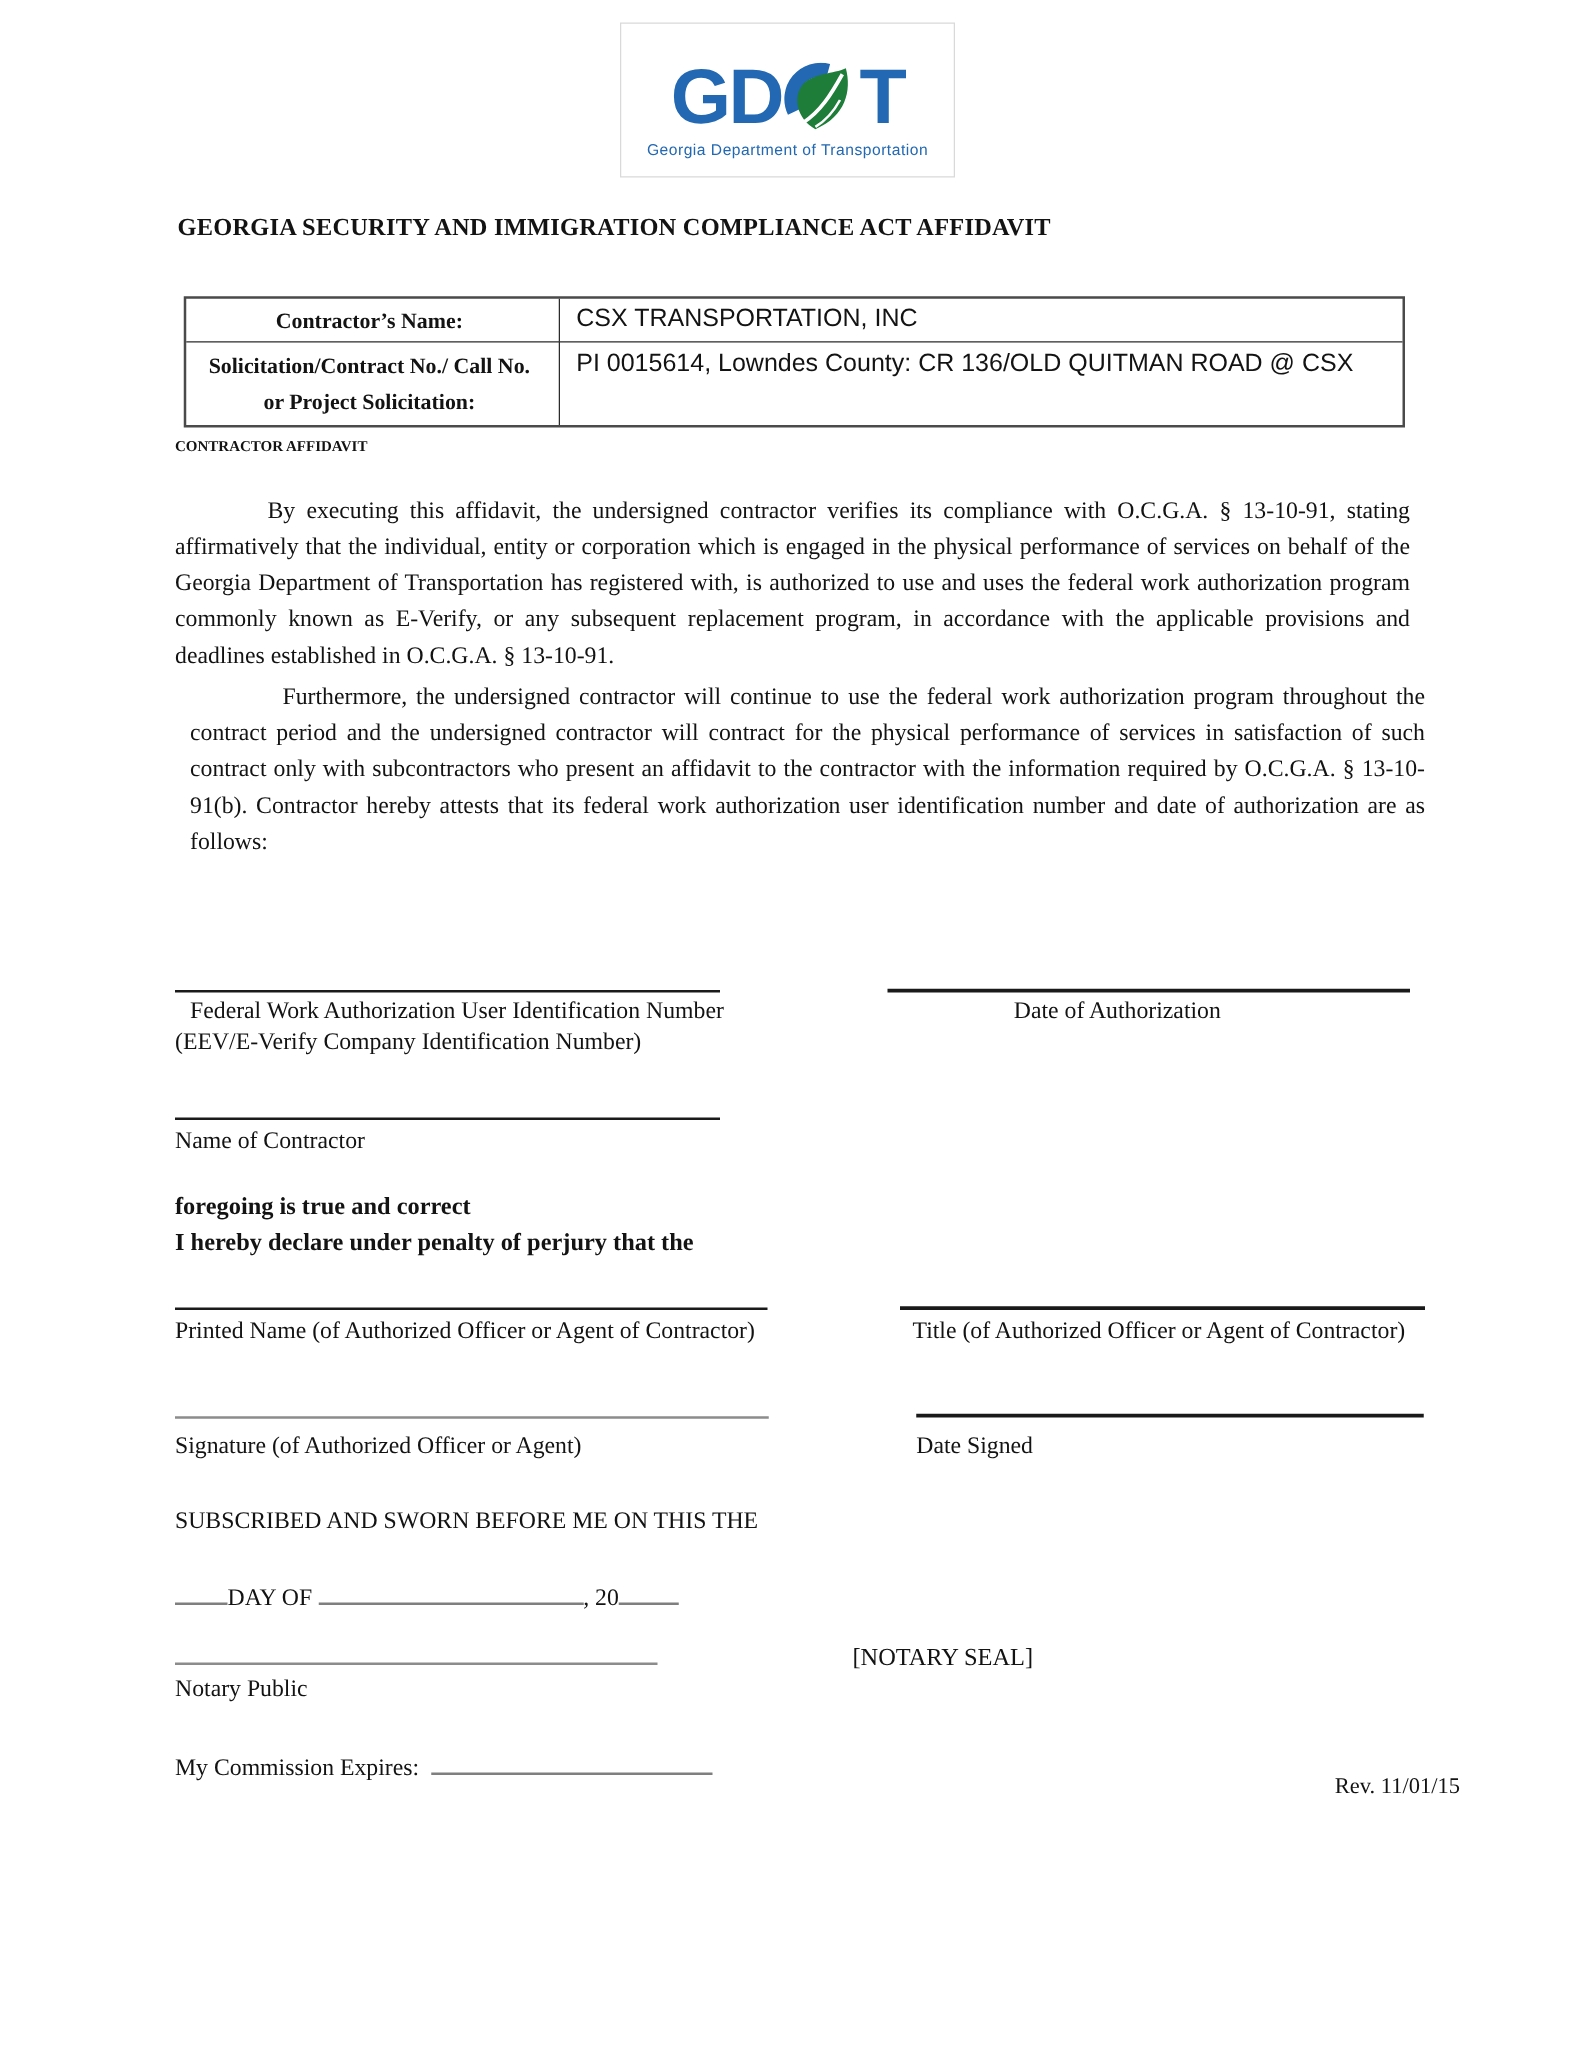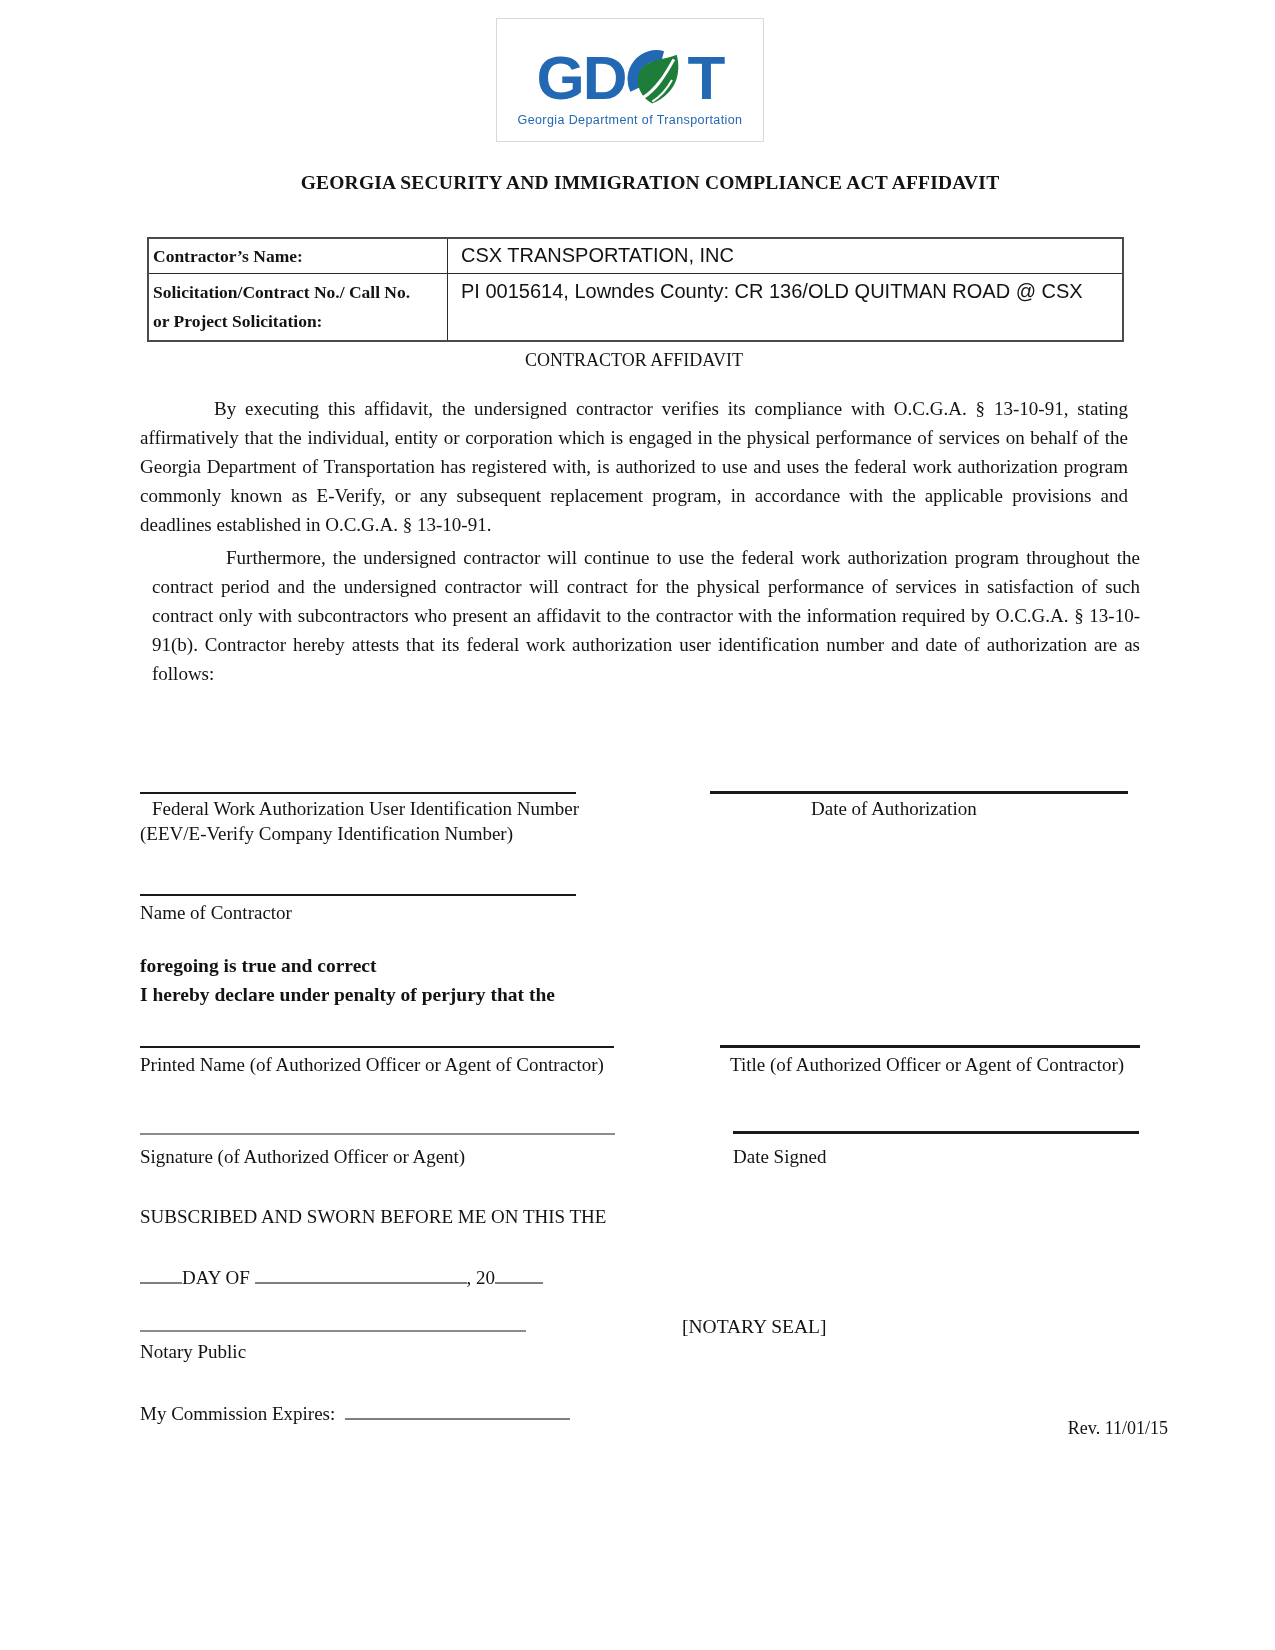--- a/index.html
+++ b/index.html
@@ -12,30 +12,30 @@
             display:flex;flex-direction:column;align-items:center;justify-content:flex-end;
             padding-bottom:14px;}
   .logo-mark{display:flex;align-items:center;line-height:1;}
   .logo-txt{font-family:"Liberation Sans",sans-serif;font-weight:bold;
             font-size:62px;color:var(--logo-blue,#2268b2);letter-spacing:-2px;}
   .logo-o{width:60px;height:60px;margin:0 1px;position:relative;top:2px;}
   .logo-tagline{font-family:"Liberation Sans",sans-serif;font-size:12.5px;
             color:var(--logo-blue,#2268b2);margin-top:4px;letter-spacing:.4px;}
 
   
-  .doc-title{position:absolute;left:156px;top:172px;width:988px;margin:0;
-             text-align:center;font-size:19.5px;font-weight:bold;letter-spacing:.2px;}
+  .doc-title{position:absolute;left:142px;top:172px;width:988px;margin:0;
+             text-align:left;font-size:19.5px;font-weight:bold;letter-spacing:.2px;}
   .section-heading{position:absolute;left:140px;top:350px;width:988px;margin:0;
-             text-align:center;font-size:18px;font-weight:normal;}
+             text-align:left;font-size:12px;font-weight:bold;}
 
   
   .info-table{position:absolute;left:147px;top:237px;width:977px;
               border:2px solid #4a4a4a;box-sizing:border-box;
               display:grid;grid-template-columns:299px 1fr;}
-  .it-label{border-right:1.5px solid #2b2b2b;text-align:left;font-weight:bold;
+  .it-label{border-right:1.5px solid #2b2b2b;text-align:center;font-weight:bold;
             font-size:17.5px;padding:4px 9px 4px 4px;box-sizing:border-box;line-height:26px;}
   .it-value{font-family:"Liberation Sans",sans-serif;font-size:20px;
             padding:3px 4px 3px 13px;box-sizing:border-box;line-height:26px;}
   .row2{border-top:1.5px solid #2b2b2b;}
   .row2 .lbl-line, .row2 .val-line{display:block;line-height:29px;}
   .row2 .val-flush{margin-left:-11px;}
 
   
   .body-par{position:absolute;left:140px;width:988px;margin:0;
             font-size:19px;line-height:29px;text-align:justify;text-indent:74px;}

